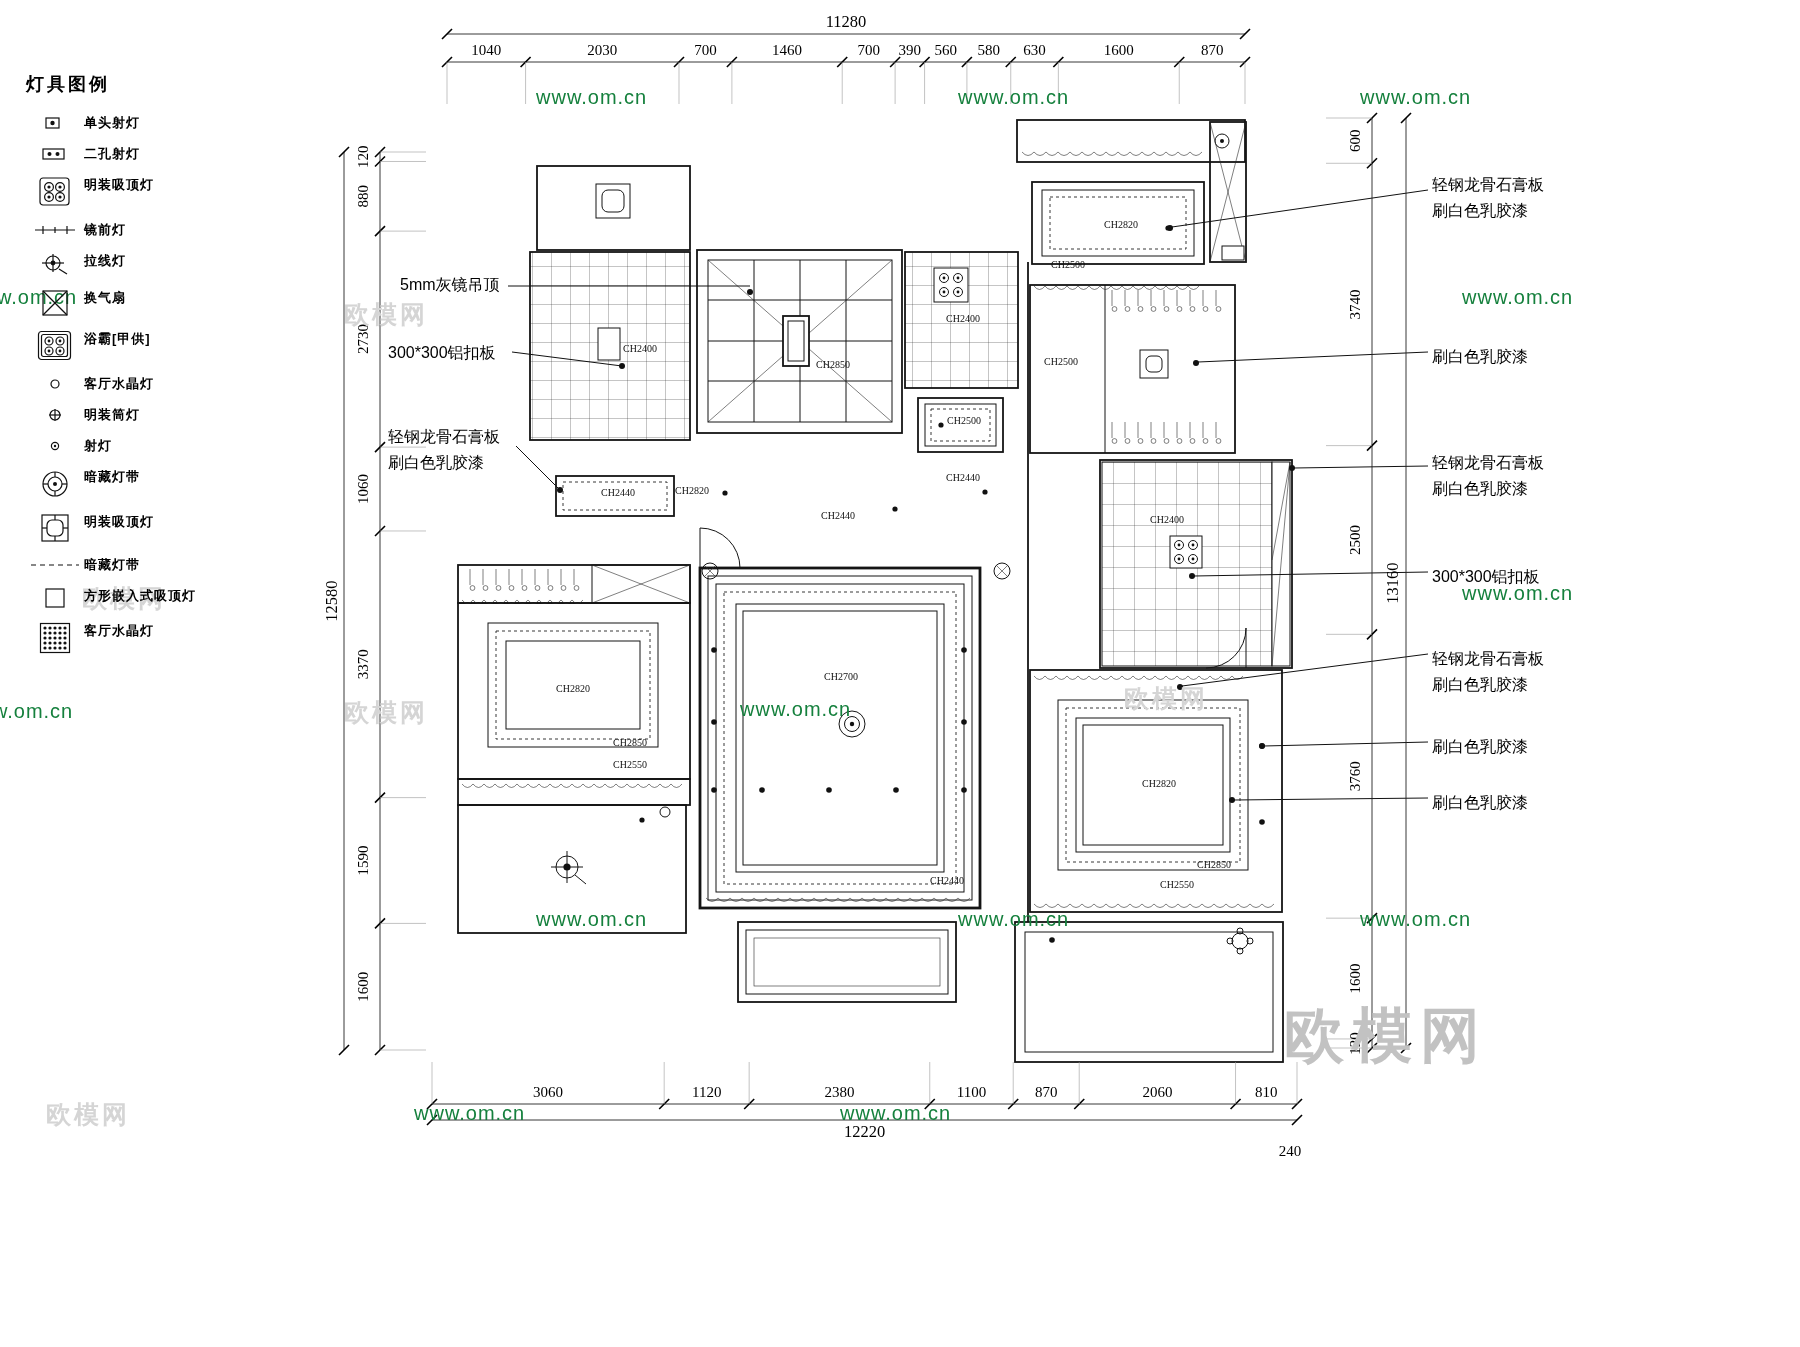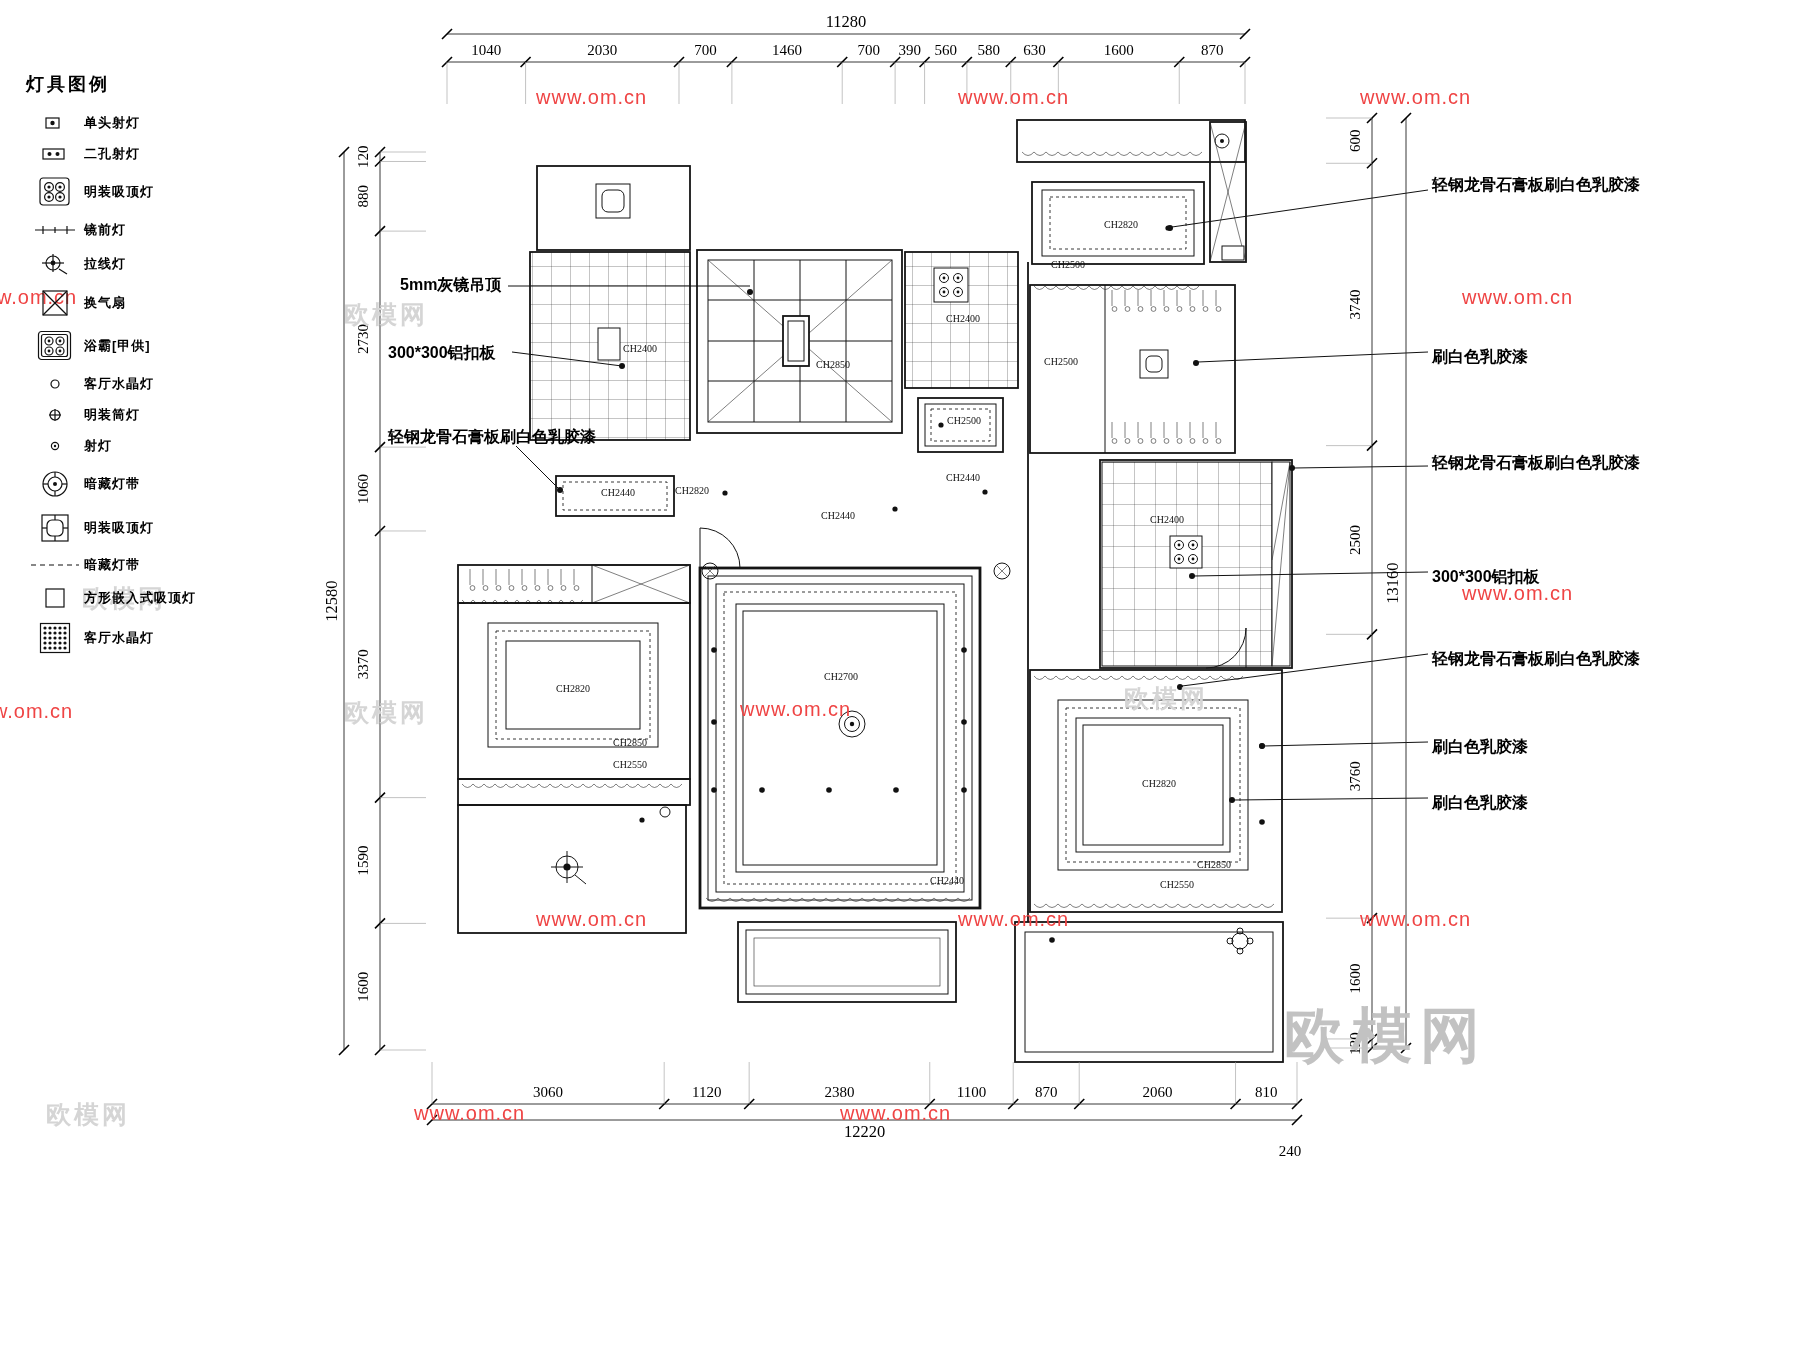--- a/index.html
+++ b/index.html
@@ -2,33 +2,33 @@
 <html><head>
 <meta charset="utf-8">
 <style>
   html,body{margin:0;padding:0;background:#fff;}
   body{width:1800px;height:1347px;position:relative;overflow:hidden;
        font-family:"Liberation Sans",sans-serif;color:#000;}
   #canvas{position:absolute;inset:0;background:#fff;}
   
   #legend{position:absolute;left:26px;top:52px;width:210px;z-index:4;margin-top:20px;}
   #legend .lg-title{font-size:18px;font-weight:700;letter-spacing:3px;margin-bottom:18px;}
-  .lg-row{display:flex;align-items:center;margin-bottom:13px;}
+  .lg-row{display:flex;margin-bottom:13px;}
   .lg-ic{width:58px;display:flex;justify-content:center;align-items:center;flex:0 0 58px;}
   .lg-lb{font-size:13px;font-weight:600;letter-spacing:1px;white-space:nowrap;}
   .lg-ic svg{display:block;}
   .ic-s{stroke:#111;fill:none;stroke-width:1.2;}
   .ic-f{fill:#111;stroke:none;}
   
-  .ann{position:absolute;z-index:4;display:flex;flex-direction:row;
-       font-size:16px;font-weight:700;line-height:26px;white-space:nowrap;color:#000;}
+  .ann{position:absolute;z-index:4;display:flex;flex-direction:column;
+       font-size:16px;font-weight:400;line-height:26px;white-space:nowrap;color:#000;}
   
   #wm{position:absolute;inset:0;z-index:2;pointer-events:none;}
   .wm{position:absolute;white-space:nowrap;}
-  .wm.site{font-size:20px;color:#ef4444;letter-spacing:1px;}
+  .wm.site{font-size:20px;color:#15803d;letter-spacing:1px;}
   .wm.brand{font-size:25px;color:#d5d5d5;font-weight:700;letter-spacing:3px;}
   #wm-big{position:absolute;left:1284px;top:996px;font-size:60px;font-weight:700;
           color:#c2c2c2;letter-spacing:8px;z-index:3;white-space:nowrap;}
   
   #plan{position:absolute;left:0;top:0;z-index:1;}
   .w3{stroke:#141414;stroke-width:2.8;fill:none;}
   .w2{stroke:#141414;stroke-width:1.8;fill:none;}
   .w1{stroke:#141414;stroke-width:1;fill:none;}
   .thin{stroke:#2a2a2a;stroke-width:0.6;fill:none;}
   .dash{stroke:#222;stroke-width:0.9;fill:none;stroke-dasharray:3 3;}

